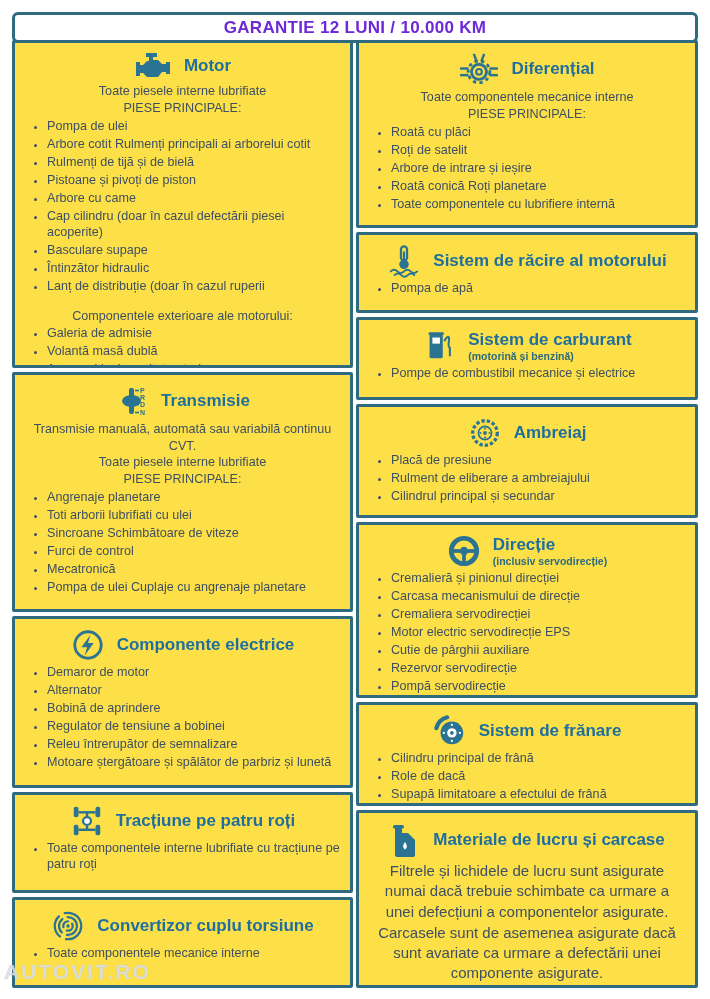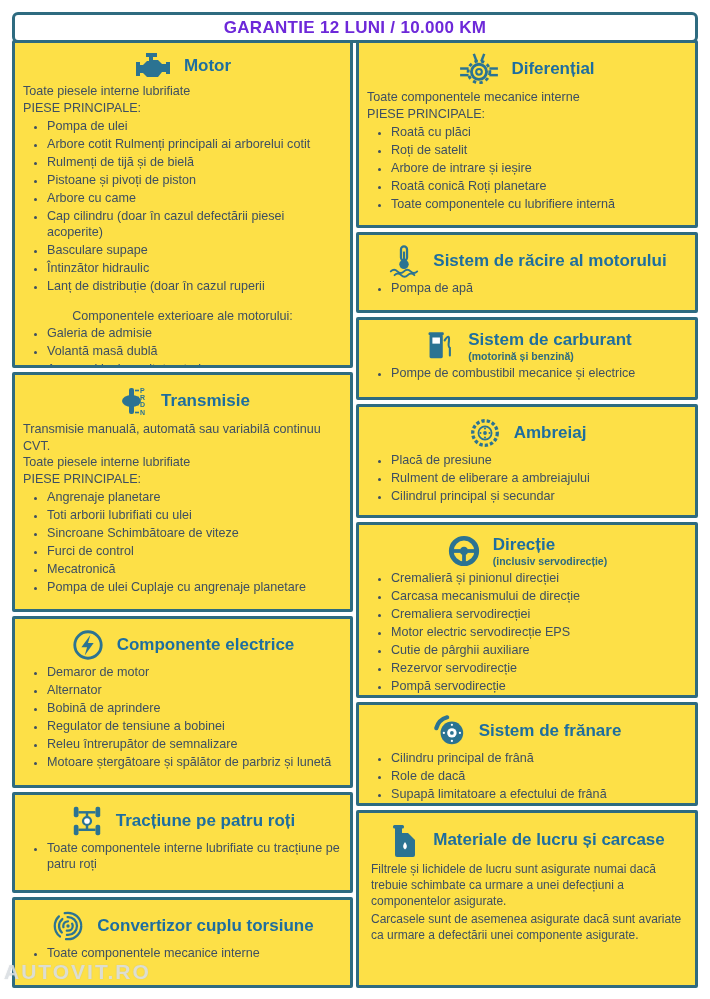--- a/index.html
+++ b/index.html
@@ -40,33 +40,33 @@
   .sec-header{
     display:flex;align-items:center;justify-content:center;gap:12px;
     margin:3px 0 3px 0;
   }
   .sec-icon{flex:0 0 auto;display:flex;align-items:center;}
   .sec-icon svg{display:block;}
   .title-wrap{display:flex;flex-direction:column;align-items:flex-start;}
   .sec-title{color:#1e6e9f;font-weight:bold;font-size:17px;line-height:1.15;}
   .sec-subtitle{color:#2d6b80;font-weight:bold;font-size:10.5px;margin-top:1px;}
   .intro-line{
-    color:#3e4f62;font-size:12.6px;line-height:1.32;
+    text-align:center;color:#3e4f62;font-size:12.6px;line-height:1.32;
   }
   ul.bullets{
     margin:3px 0 0 0;padding:0 0 0 24px;color:#3e4f62;font-size:12.6px;
     list-style:disc;
   }
   ul.bullets li{margin:2px 0;line-height:1.27;}
   ul.bullets li::marker{color:#3e4f62;font-size:11px;}
   .mid-heading{
     text-align:center;color:#3e4f62;font-size:12.6px;margin-top:14px;
   }
   .para{
-    text-align:left;color:#3e4f62;font-size:12px;line-height:1.35;
+    text-align:center;color:#3e4f62;font-size:15px;line-height:1.35;
     margin-top:1px;padding:0 4px;
   }
   .watermark{
     position:absolute;left:4px;top:960px;
     font-weight:bold;font-size:21px;letter-spacing:2px;
     color:rgba(225,229,233,0.8);
     text-shadow:0 0 1px rgba(150,160,170,0.5);
     pointer-events:none;text-transform:uppercase;
   }
 </style>

